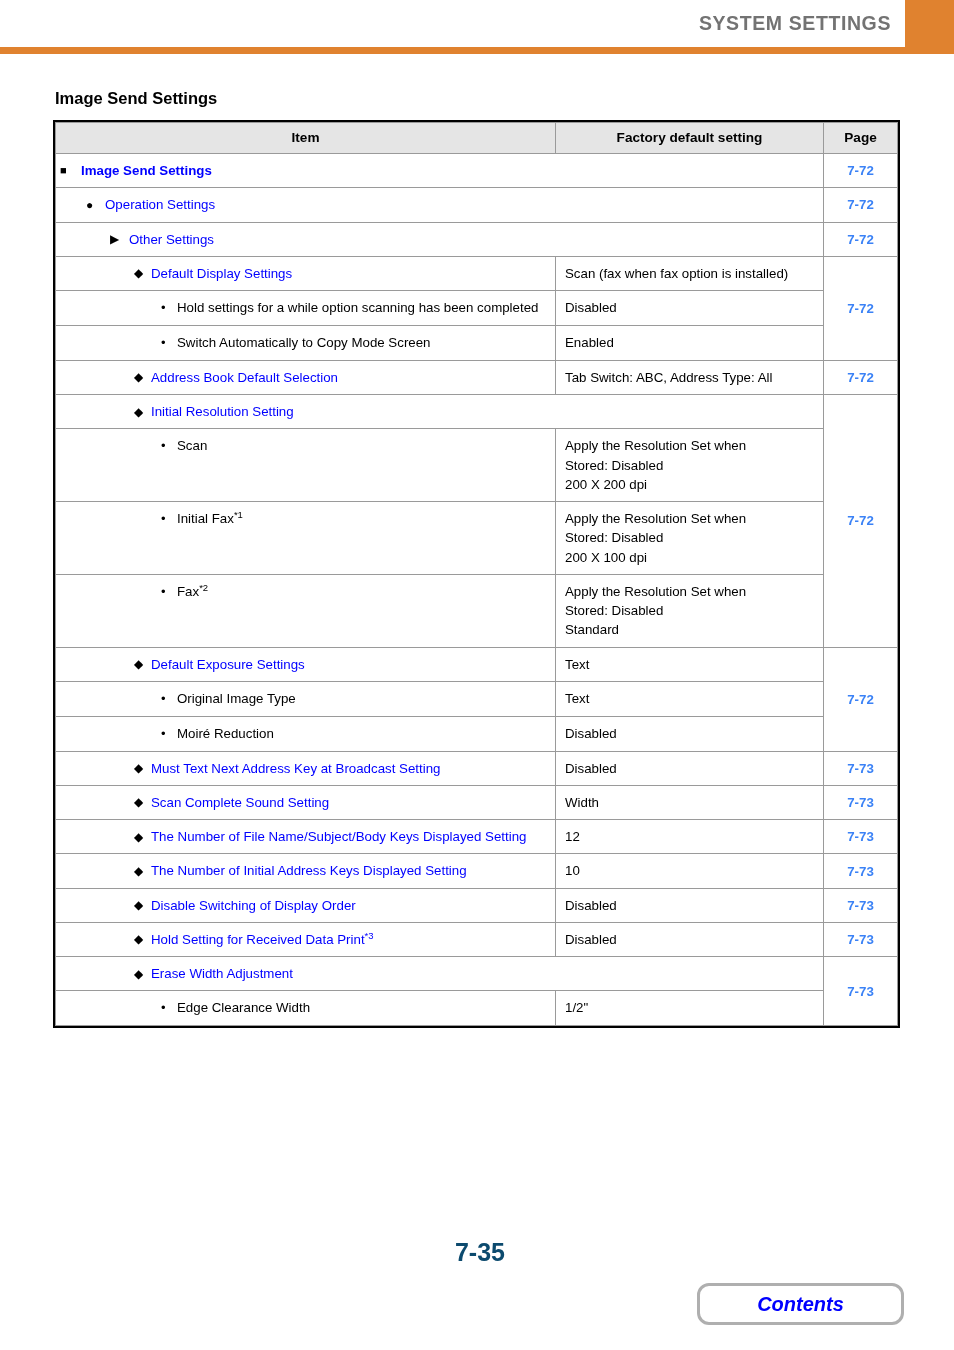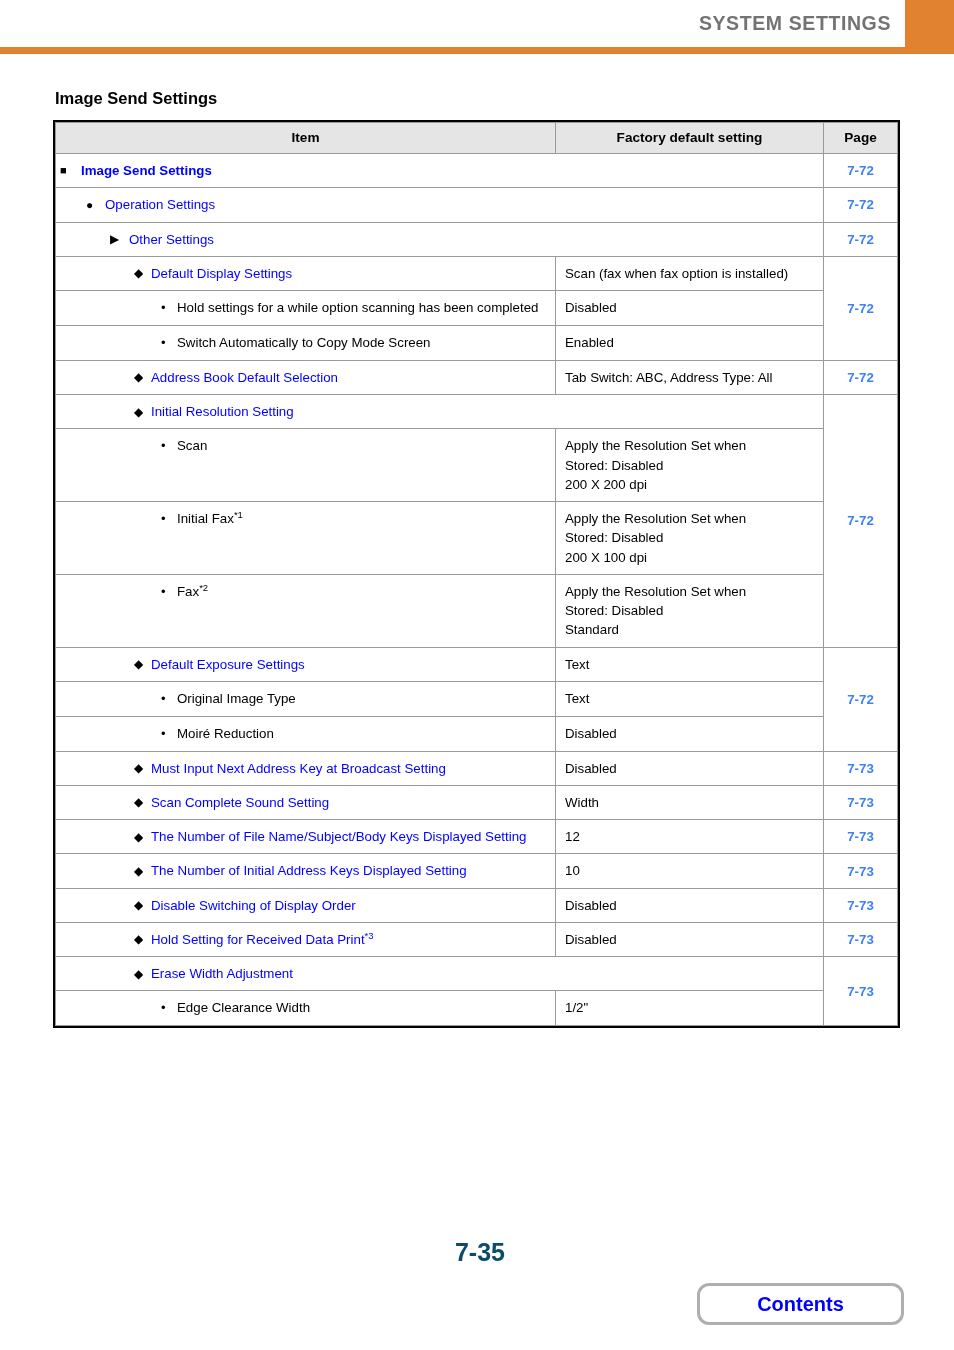--- a/index.html
+++ b/index.html
@@ -171,20 +171,21 @@
   .contents-button {
     position: absolute;
     left: 697px;
     top: 1283px;
     width: 207px;
     height: 42px;
     border: 3px solid #AFAFAF;
     border-radius: 12px;
     background: #ffffff;
     box-sizing: border-box;
+    font-style: italic;
   }
   .contents-button-label {
     display: block;
     text-align: center;
     line-height: 36px;
     font-size: 20px;
     font-weight: bold;
     color: #0000FF;
   }
 </style>
@@ -324,21 +325,21 @@
         <td class="item-cell">
           <span class="lbl lvl5">
             <span class="hangwrap-bullet"><span class="marker mk-bul">•</span><span>Moiré Reduction</span></span>
           </span>
         </td>
         <td class="fact-cell">Disabled</td>
       </tr>
       <tr>
         <td class="item-cell">
           <span class="lbl lvl4">
-            <span class="hangwrap"><span class="marker mk-dia">◆</span><span class="link">Must Input Next Address Key at Broadcast Setting</span></span>
+            <span class="hangwrap"><span class="marker mk-dia">◆</span><span class="link">Must Text Next Address Key at Broadcast Setting</span></span>
           </span>
         </td>
         <td class="fact-cell">Disabled</td>
         <td class="page-cell">7-73</td>
       </tr>
       <tr>
         <td class="item-cell">
           <span class="lbl lvl4">
             <span class="hangwrap"><span class="marker mk-dia">◆</span><span class="link">Scan Complete Sound Setting</span></span>
           </span>

